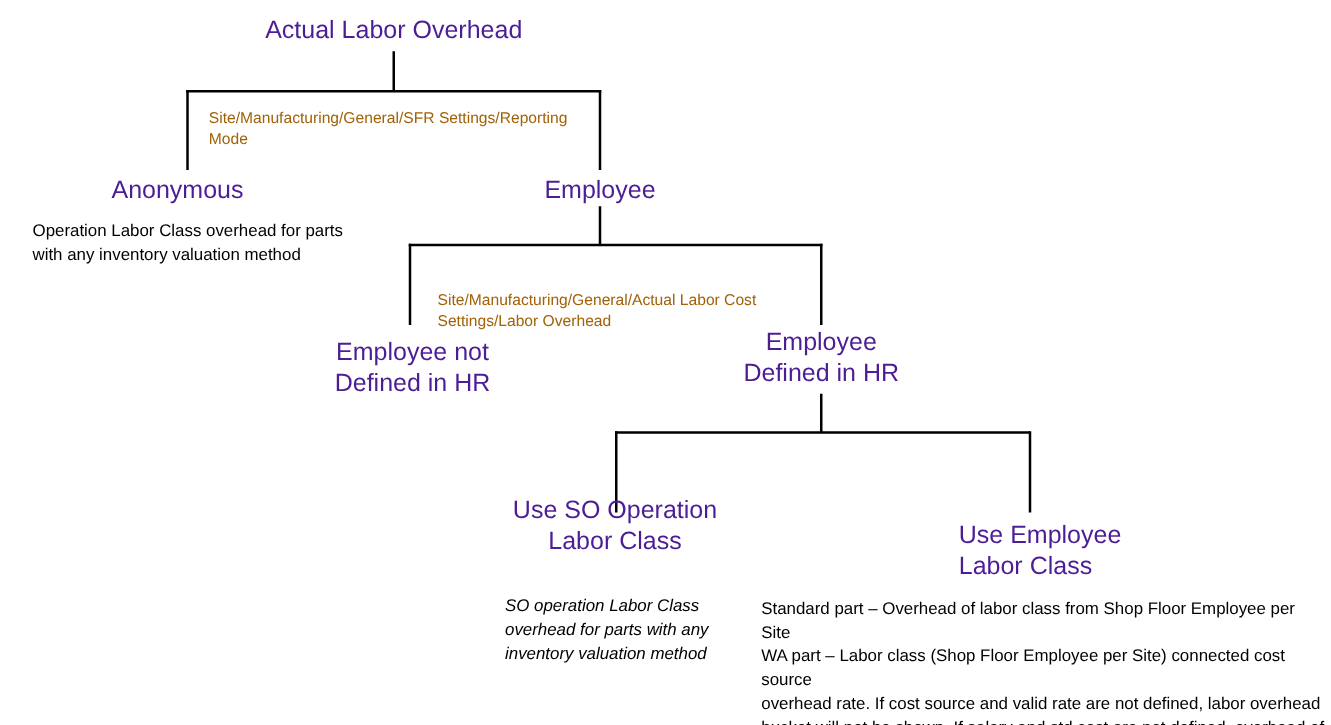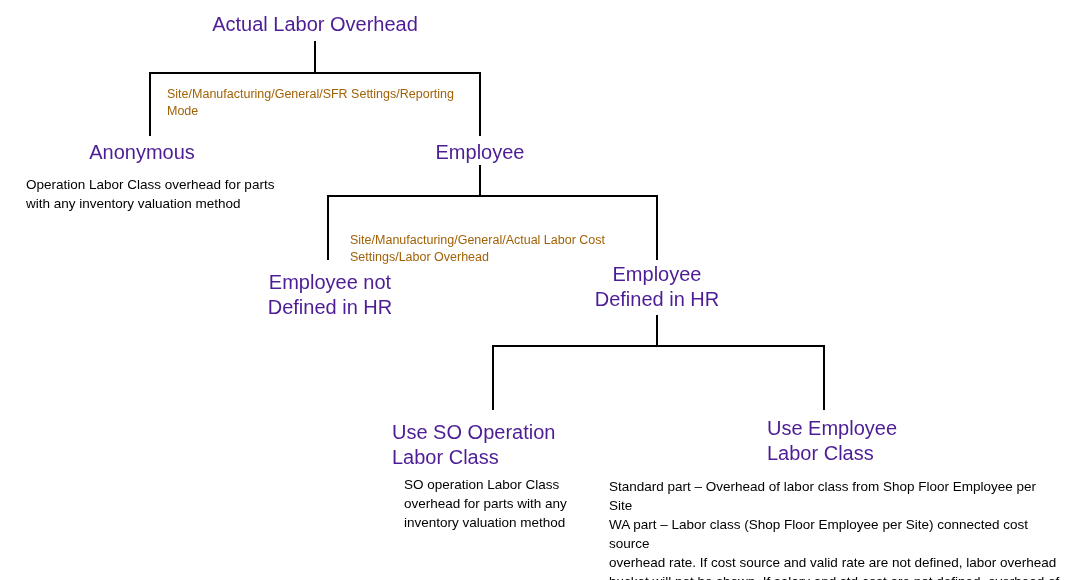--- a/index.html
+++ b/index.html
@@ -98,23 +98,23 @@
 
   <div class="line-v" style="left:656px; top:315px; height:31px;"></div>
 
   <div class="line-h" style="left:492px; top:345px; width:332px;"></div>
 
   <div class="line-v" style="left:492px; top:345px; height:65px;"></div>
 
   <div class="line-v" style="left:823px; top:345px; height:65px;"></div>
 
 
-  <div class="node-title" style="left:392px; top:420px; width:200px; text-align:left;">Use SO Operation
+  <div class="node-title" style="left:392px; top:396px; width:200px; text-align:center;">Use SO Operation
 Labor Class</div>
-  <div class="node-desc" style="left:404px; top:475px; width:215px;">SO operation Labor Class
+  <div class="node-desc" style="left:404px; top:475px; width:215px;font-style:italic;">SO operation Labor Class
 overhead for parts with any
 inventory valuation method</div>
 
   <div class="node-title" style="left:767px; top:416px; width:190px; text-align:left;">Use Employee
 Labor Class</div>
   <div class="node-desc" style="left:609px; top:477px; width:452px;">Standard part – Overhead of labor class from Shop Floor Employee per Site
 WA part – Labor class (Shop Floor Employee per Site) connected cost source
 overhead rate. If cost source and valid rate are not defined, labor overhead
 bucket will not be shown. If salary and std cost are not defined, overhead of
 labor class from Shop Floor Employee per Site will be used.</div>

